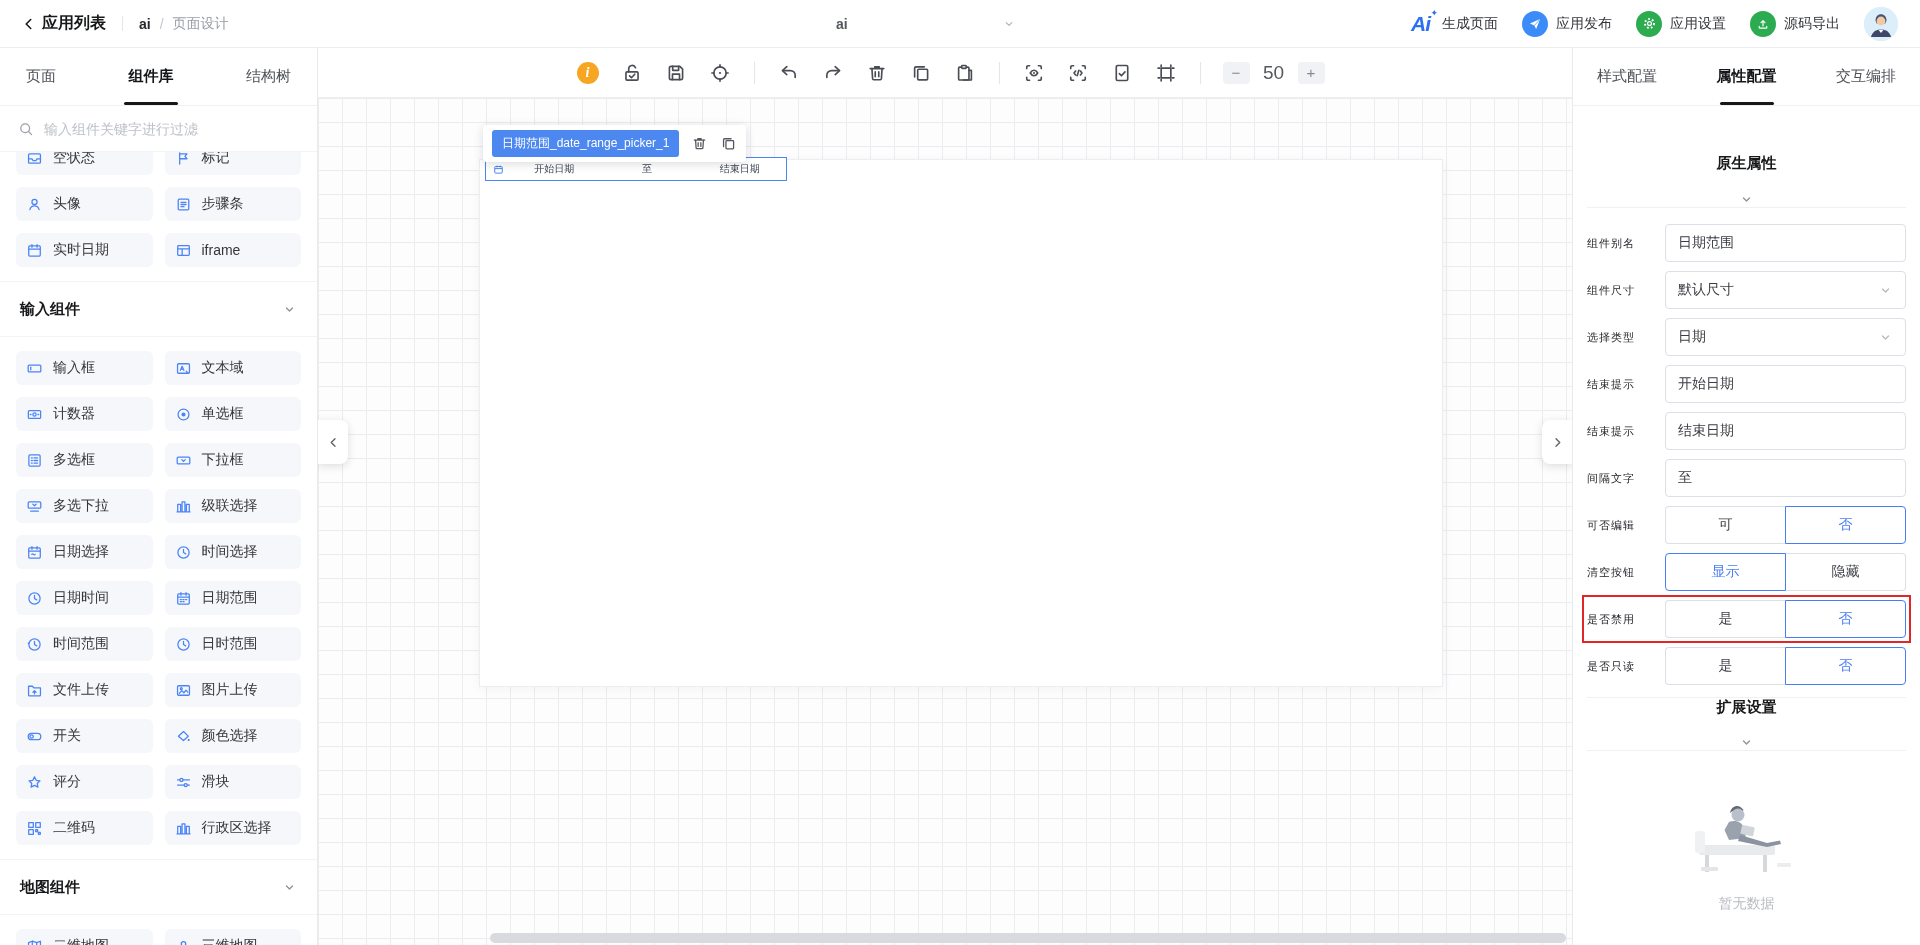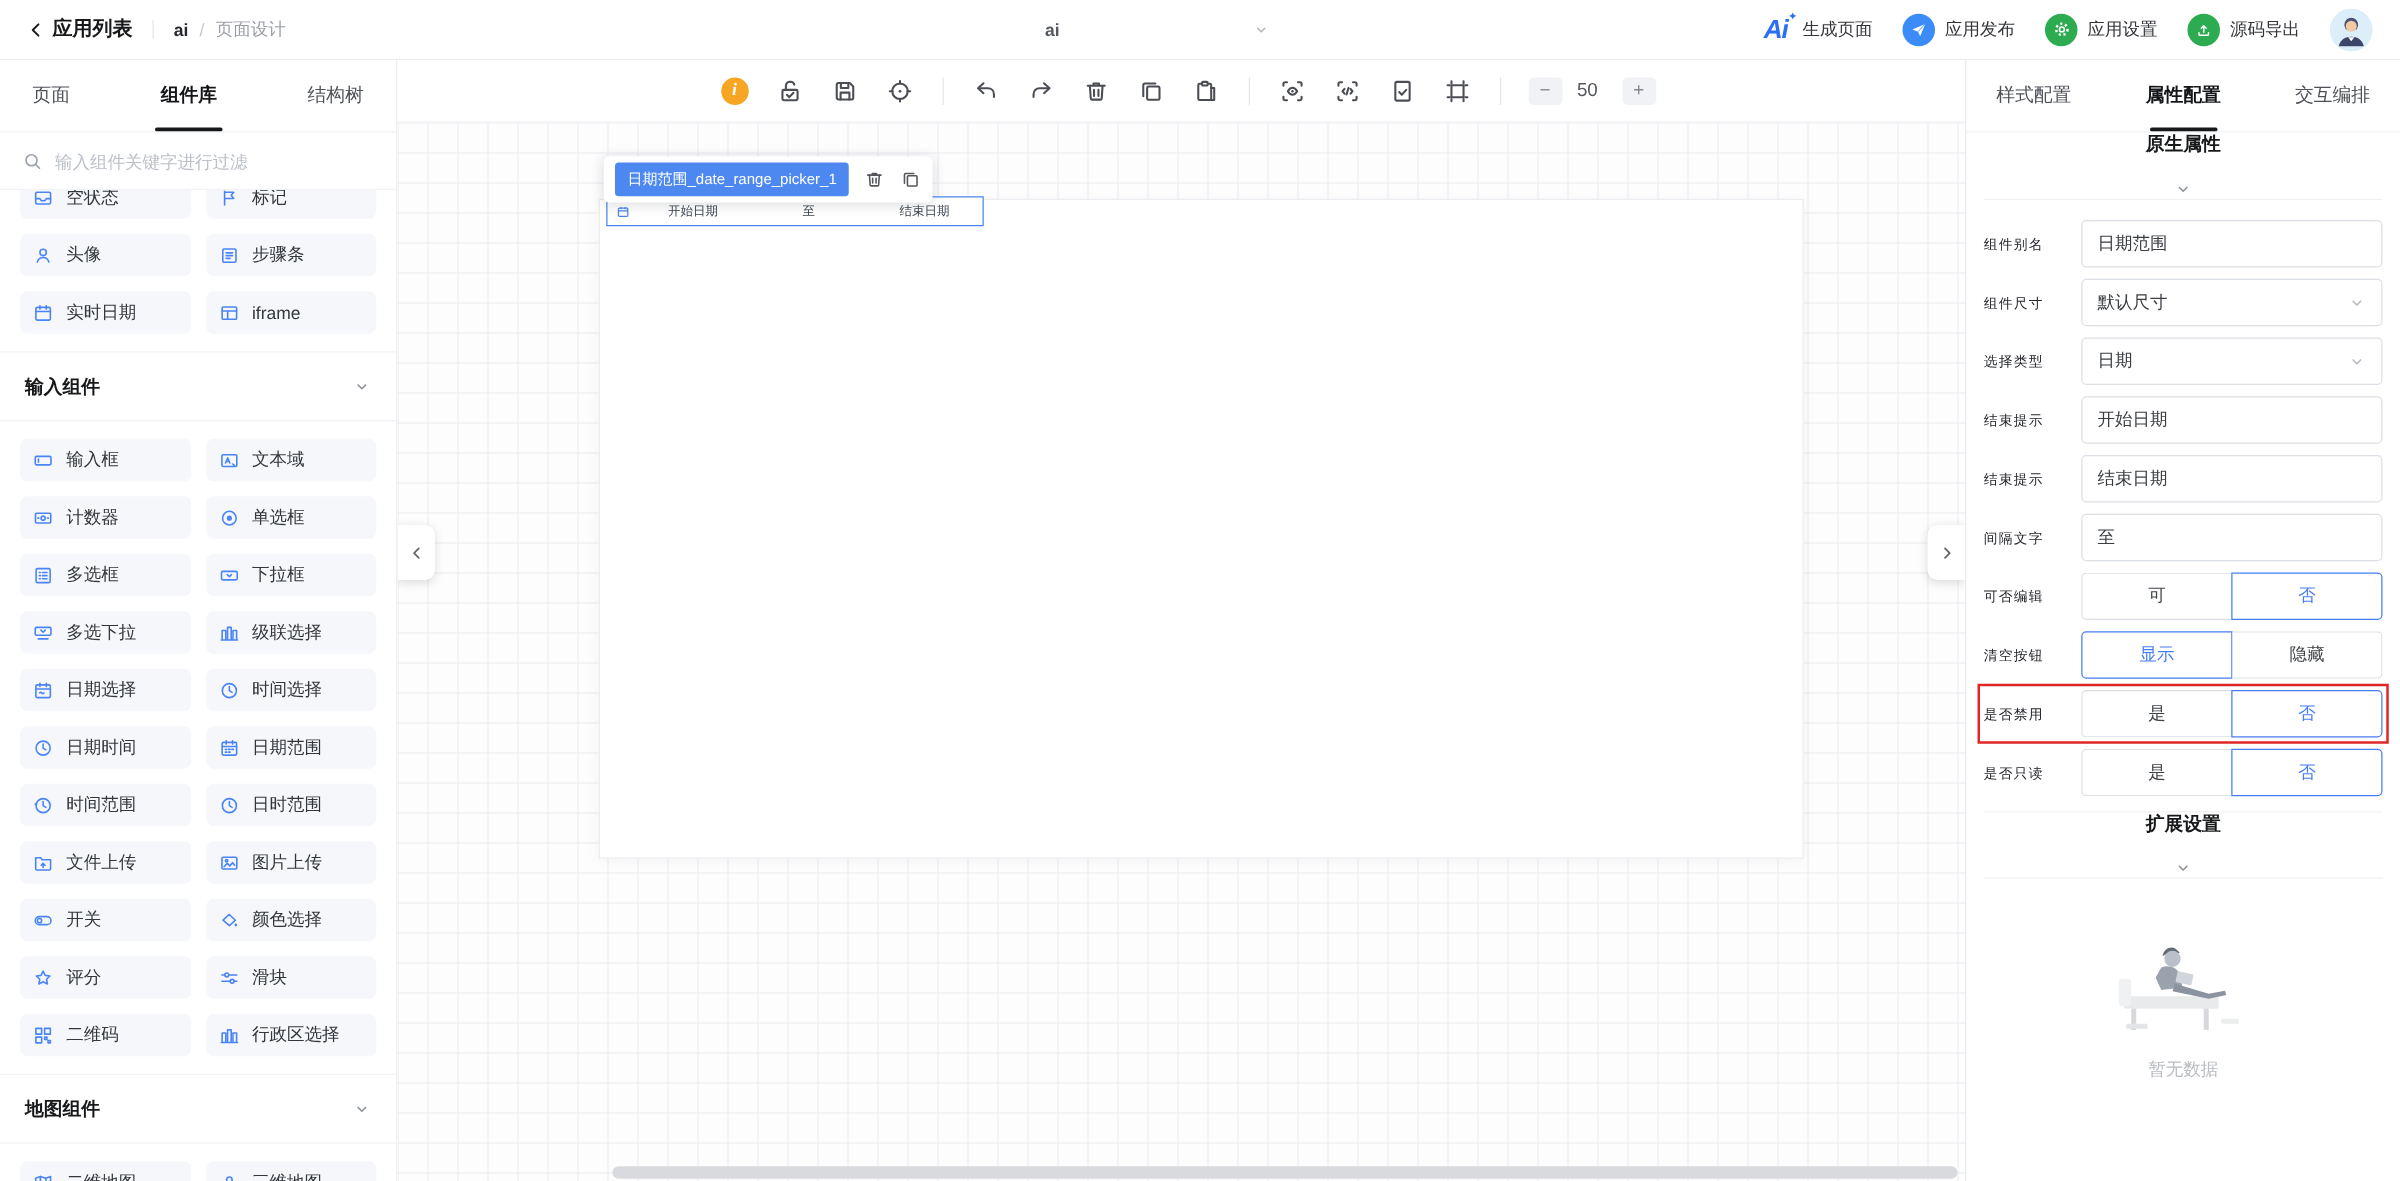--- a/index.html
+++ b/index.html
@@ -58,21 +58,21 @@
     border-bottom:1px solid #efeff3; color:#4b4d54; }
   .tb-icons { display:flex; align-items:center; }
   .tb-icon { width:22px; height:22px; margin:0 11px; display:flex; align-items:center; justify-content:center; cursor:pointer; }
   .tb-sep { width:1px; height:22px; background:#e4e5e9; margin:0 12px; }
   .info-bubble { width:22px; height:22px; border-radius:50%; background:#f6a623; color:#fff; display:flex;
     align-items:center; justify-content:center; font-family:"Liberation Serif","DejaVu Serif",serif;
     font-style:italic; font-weight:700; font-size:14px; }
   .zoom-group { display:flex; align-items:center; gap:12px; margin-left:10px; }
   .zoom-btn { width:27px; height:22px; background:#f1f2f5; border-radius:4px; display:flex; align-items:center;
     justify-content:center; color:#85888f; font-size:15px; cursor:pointer; user-select:none; }
-  .zoom-val { font-size:15px; color:#55585e; min-width:24px; }
+  .zoom-val { font-size:19px; color:#55585e; min-width:24px; text-align:center; }
 
   .canvas { flex:1; position:relative; overflow:hidden; background-color:#fdfdfe;
     background-image:linear-gradient(#ebebf0 1px,transparent 1px),linear-gradient(90deg,#ebebf0 1px,transparent 1px);
     background-size:24px 24px; }
   .artboard { position:absolute; left:162px; top:62px; width:962px; height:526px; background:#fff;
     box-shadow:0 0 0 1px #ededf1, 0 2px 12px rgba(31,35,41,.05); }
   .chip-bar { position:absolute; left:165px; top:27px; display:flex; align-items:center; gap:12px;
     background:#fff; padding:5px 9px; border-radius:4px; box-shadow:0 2px 10px rgba(31,35,41,.16); z-index:3;text-align:center; }
   .chip { background:#4d87f0; color:#fff; font-size:12px; padding:5px 10px; border-radius:3px; cursor:pointer; }
   .chip-bar .tb-like { color:#55575c; cursor:pointer; }
@@ -80,21 +80,21 @@
     background:#fff; display:flex; align-items:center; font-size:10px; color:#3c4352; z-index:2; }
   .drp .cal { margin:0 4px 0 7px; color:#4a86f0; flex:none; }
   .drp span { flex:1; text-align:center; }
   .handle { position:absolute; top:322px; width:30px; height:44px; background:#fff; display:flex; align-items:center;
     justify-content:center; color:#5f6368; box-shadow:0 2px 8px rgba(31,35,41,.15); cursor:pointer; z-index:3; }
   .handle.left { left:0; border-radius:0 8px 8px 0; }
   .handle.right { right:0; border-radius:8px 0 0 8px; }
   .hscroll { position:absolute; left:172px; right:6px; bottom:2px; height:10px; background:#d9dadd; border-radius:5px; cursor:pointer; }
 
   
-  .right-panel { width:348px; flex:none; border-left:1px solid #e9eaee; display:flex; flex-direction:column; background:#fff; overflow:hidden; }
+  .right-panel { width:348px; flex:none; border-left:1px solid #e9eaee; display:flex; flex-direction:column; background:#fff; overflow:hidden;gap:48px; }
   .right-panel .panel-tabs { padding:0 24px; }
   .rp-body { flex:1; overflow:hidden; padding:0 14px; }
   .rp-sec { height:54px; display:flex; align-items:center; justify-content:space-between;
     font-size:15px; font-weight:700; color:#17181a; cursor:pointer;flex-direction:column; }
   .rp-sec .chev { color:#8f939a; }
   .rp-sec.native { border-bottom:1px solid #f0f1f4; margin-bottom:16px; }
   .rp-sec.ext { border-top:1px solid #f0f1f4; border-bottom:1px solid #f0f1f4; margin-top:12px; }
   .field-row { display:flex; align-items:center; margin-bottom:9px; }
   .field-row.hl { outline:2px solid #e02626; outline-offset:3px; }
   .f-label { width:78px; flex:none; font-size:11px; font-weight:400; color:#24262b; letter-spacing:1px; }

